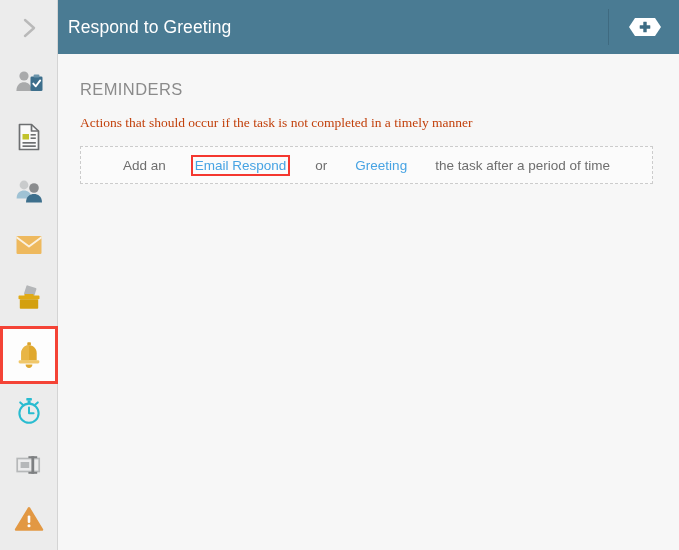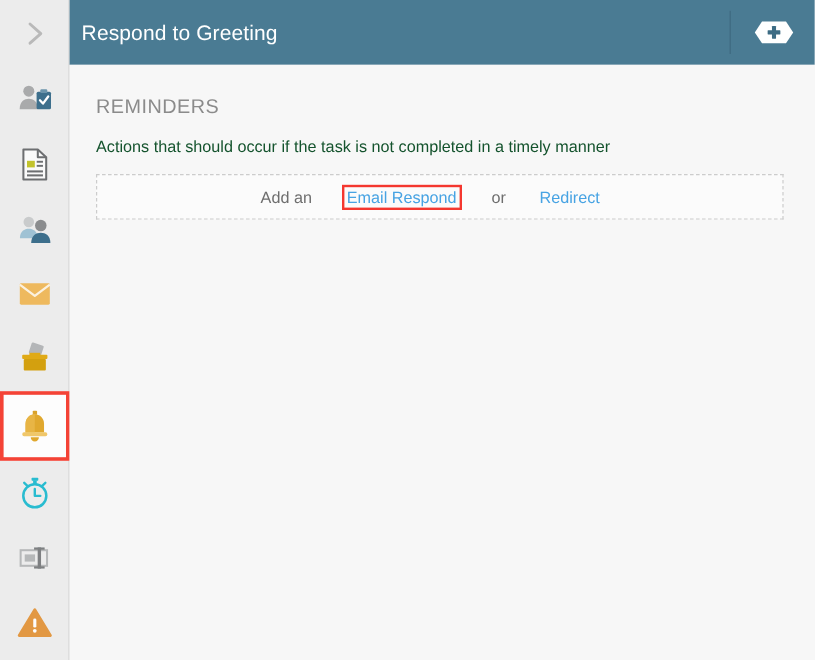--- a/index.html
+++ b/index.html
@@ -103,23 +103,24 @@
 
   #section-title {
     color: #8b8b8b;
     font-size: 16.5px;
     font-weight: normal;
     letter-spacing: 0.4px;
     margin-bottom: 16px;
   }
 
   #section-desc {
-    color: #14532d;
+    color: #c2410c;
     font-size: 13.5px;
     margin-bottom: 15px;
+    font-family: Liberation Serif, serif;
   }
 
   #reminder-dropzone {
     border: 1px dashed #cccccc;
     background: #fbfbfb;
     height: 38px;
     display: flex;
     align-items: center;
     justify-content: center;
     gap: 12px;
@@ -287,19 +288,20 @@
 
     <div id="section-desc">Actions that should occur if the task is not completed in a timely manner</div>
 
     <div id="reminder-dropzone">
       <span class="dz-text">Add an</span>
       <span style="width:4px"></span>
       <a class="dz-link highlighted">Email Respond</a>
       <span style="width:4px"></span>
       <span class="dz-text">or</span>
       <span style="width:4px"></span>
-      <a class="dz-link">Redirect</a>
+      <a class="dz-link">Greeting</a>
       <span style="width:4px"></span>
+      <span class="dz-text">the task after a period of time</span>
     </div>
 
   </div>
 
 </div>
 
 </body></html>

